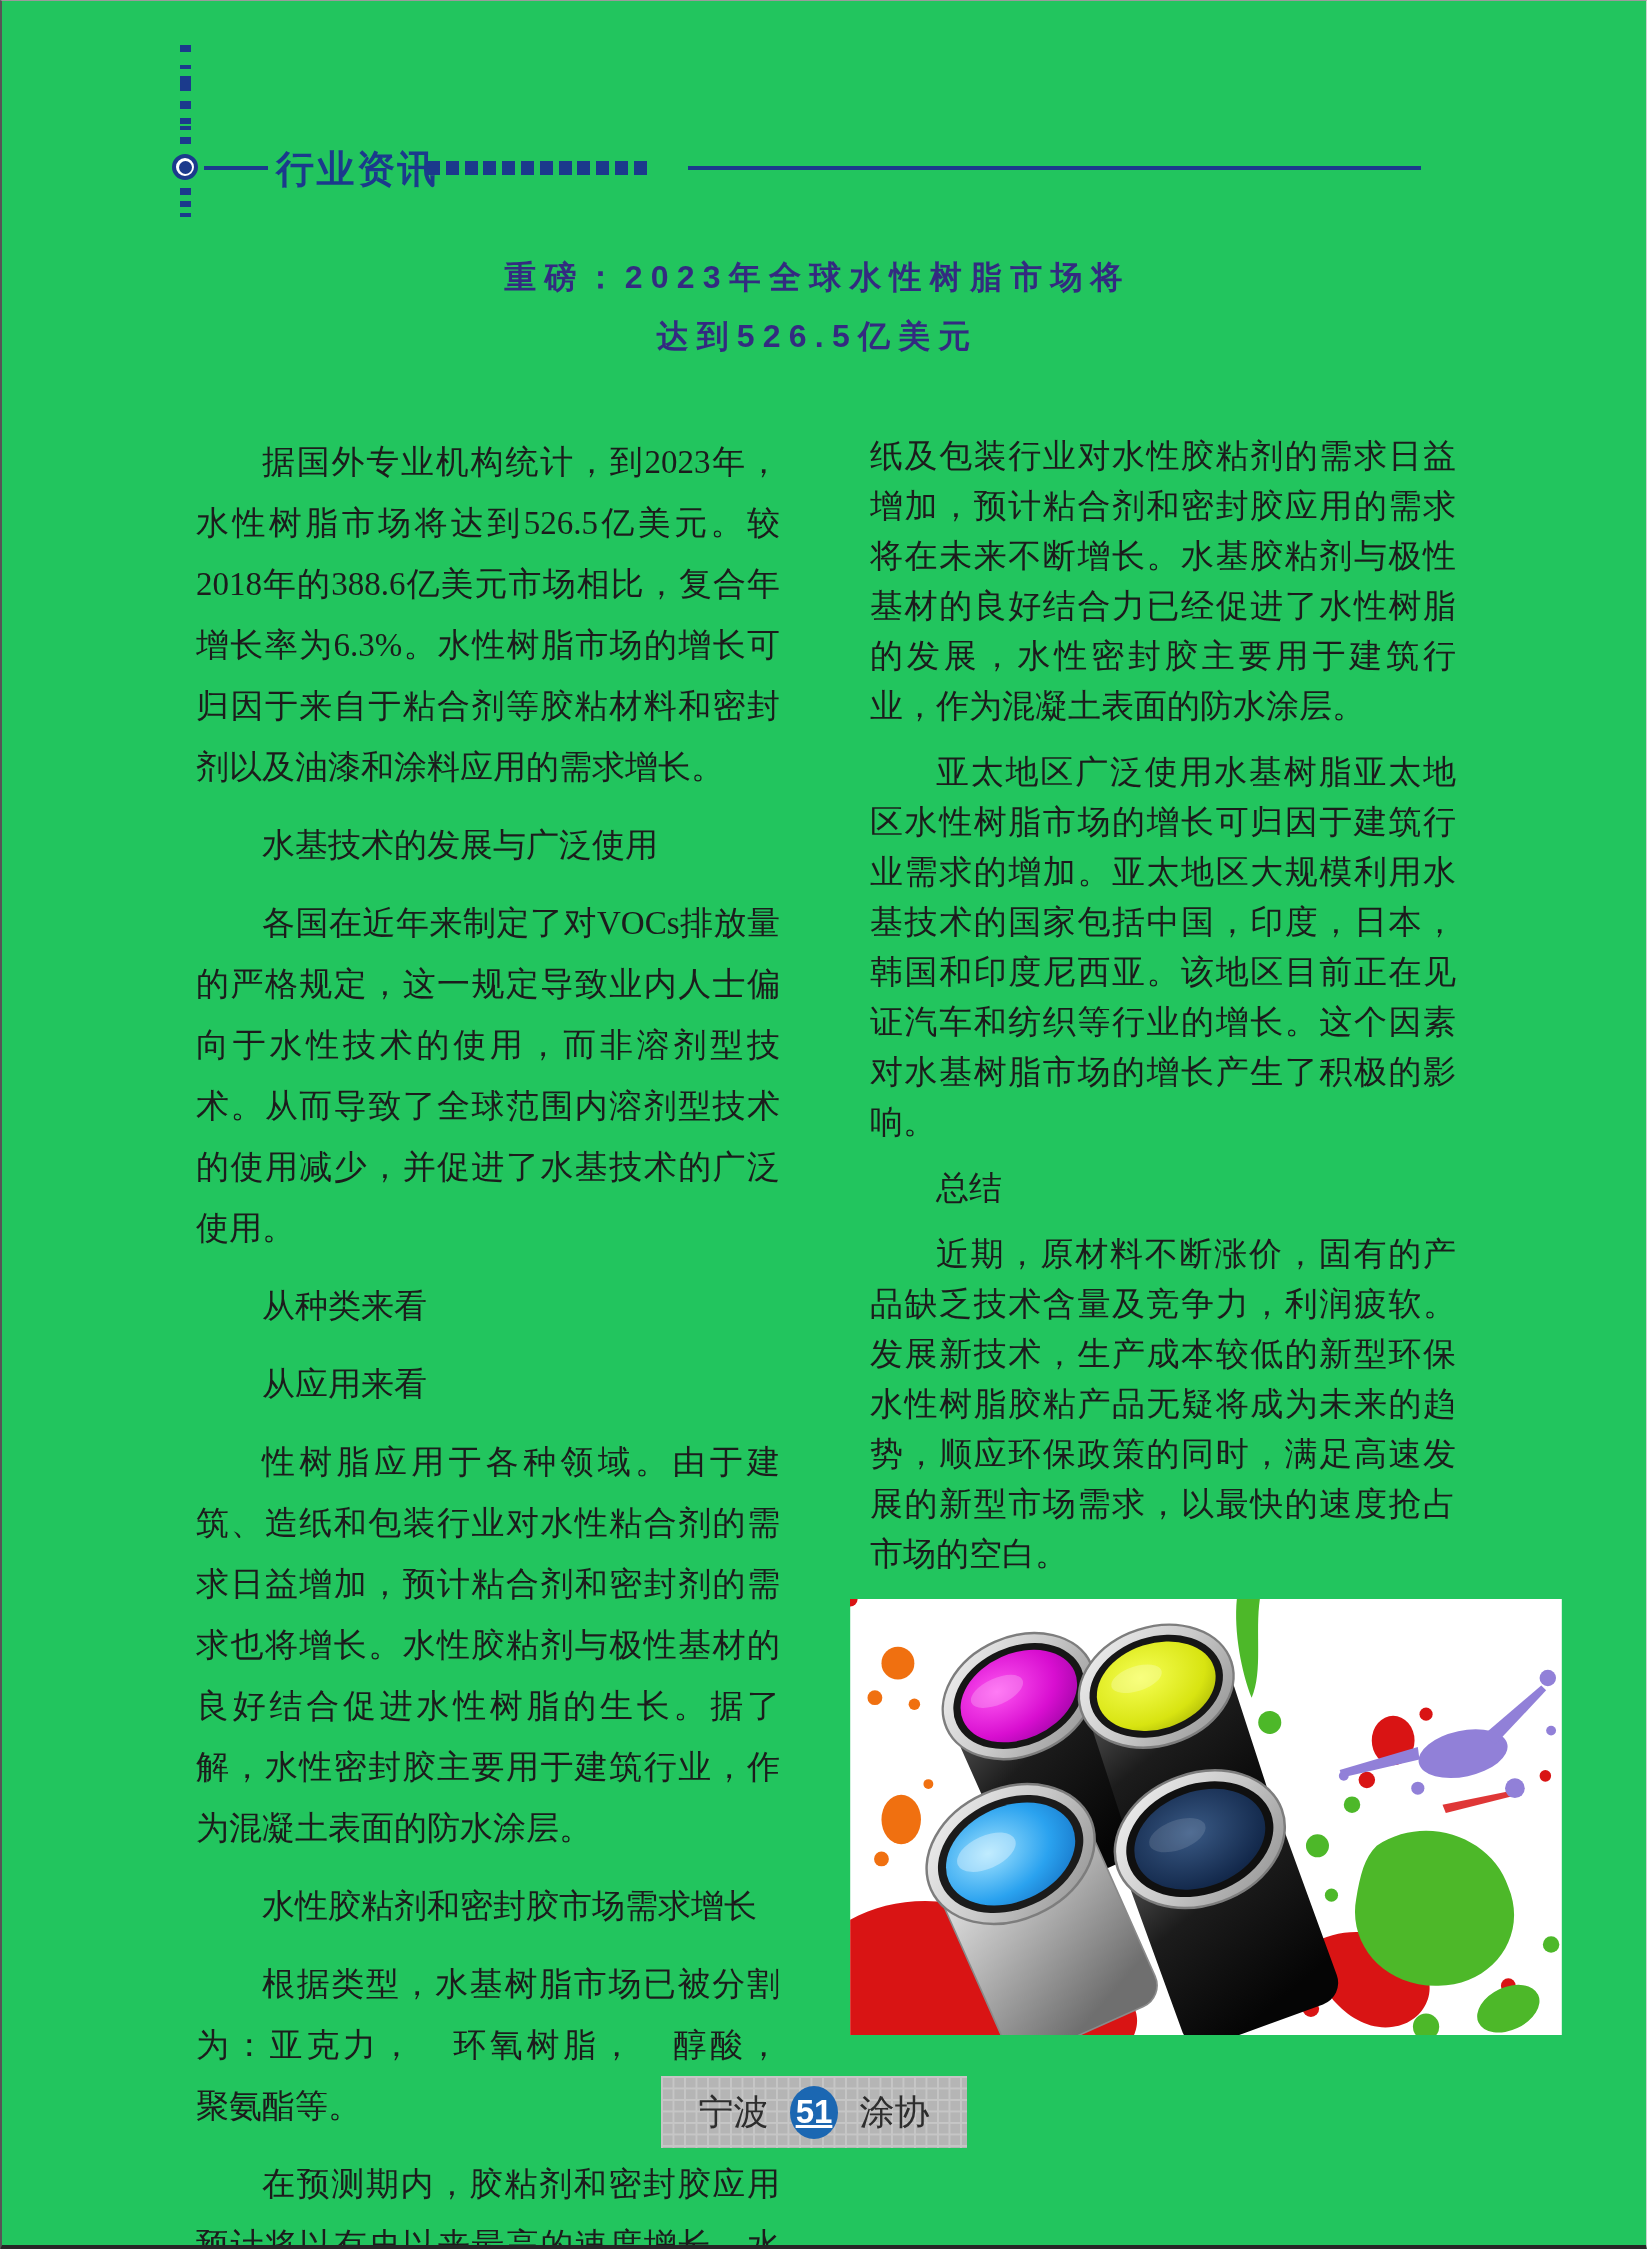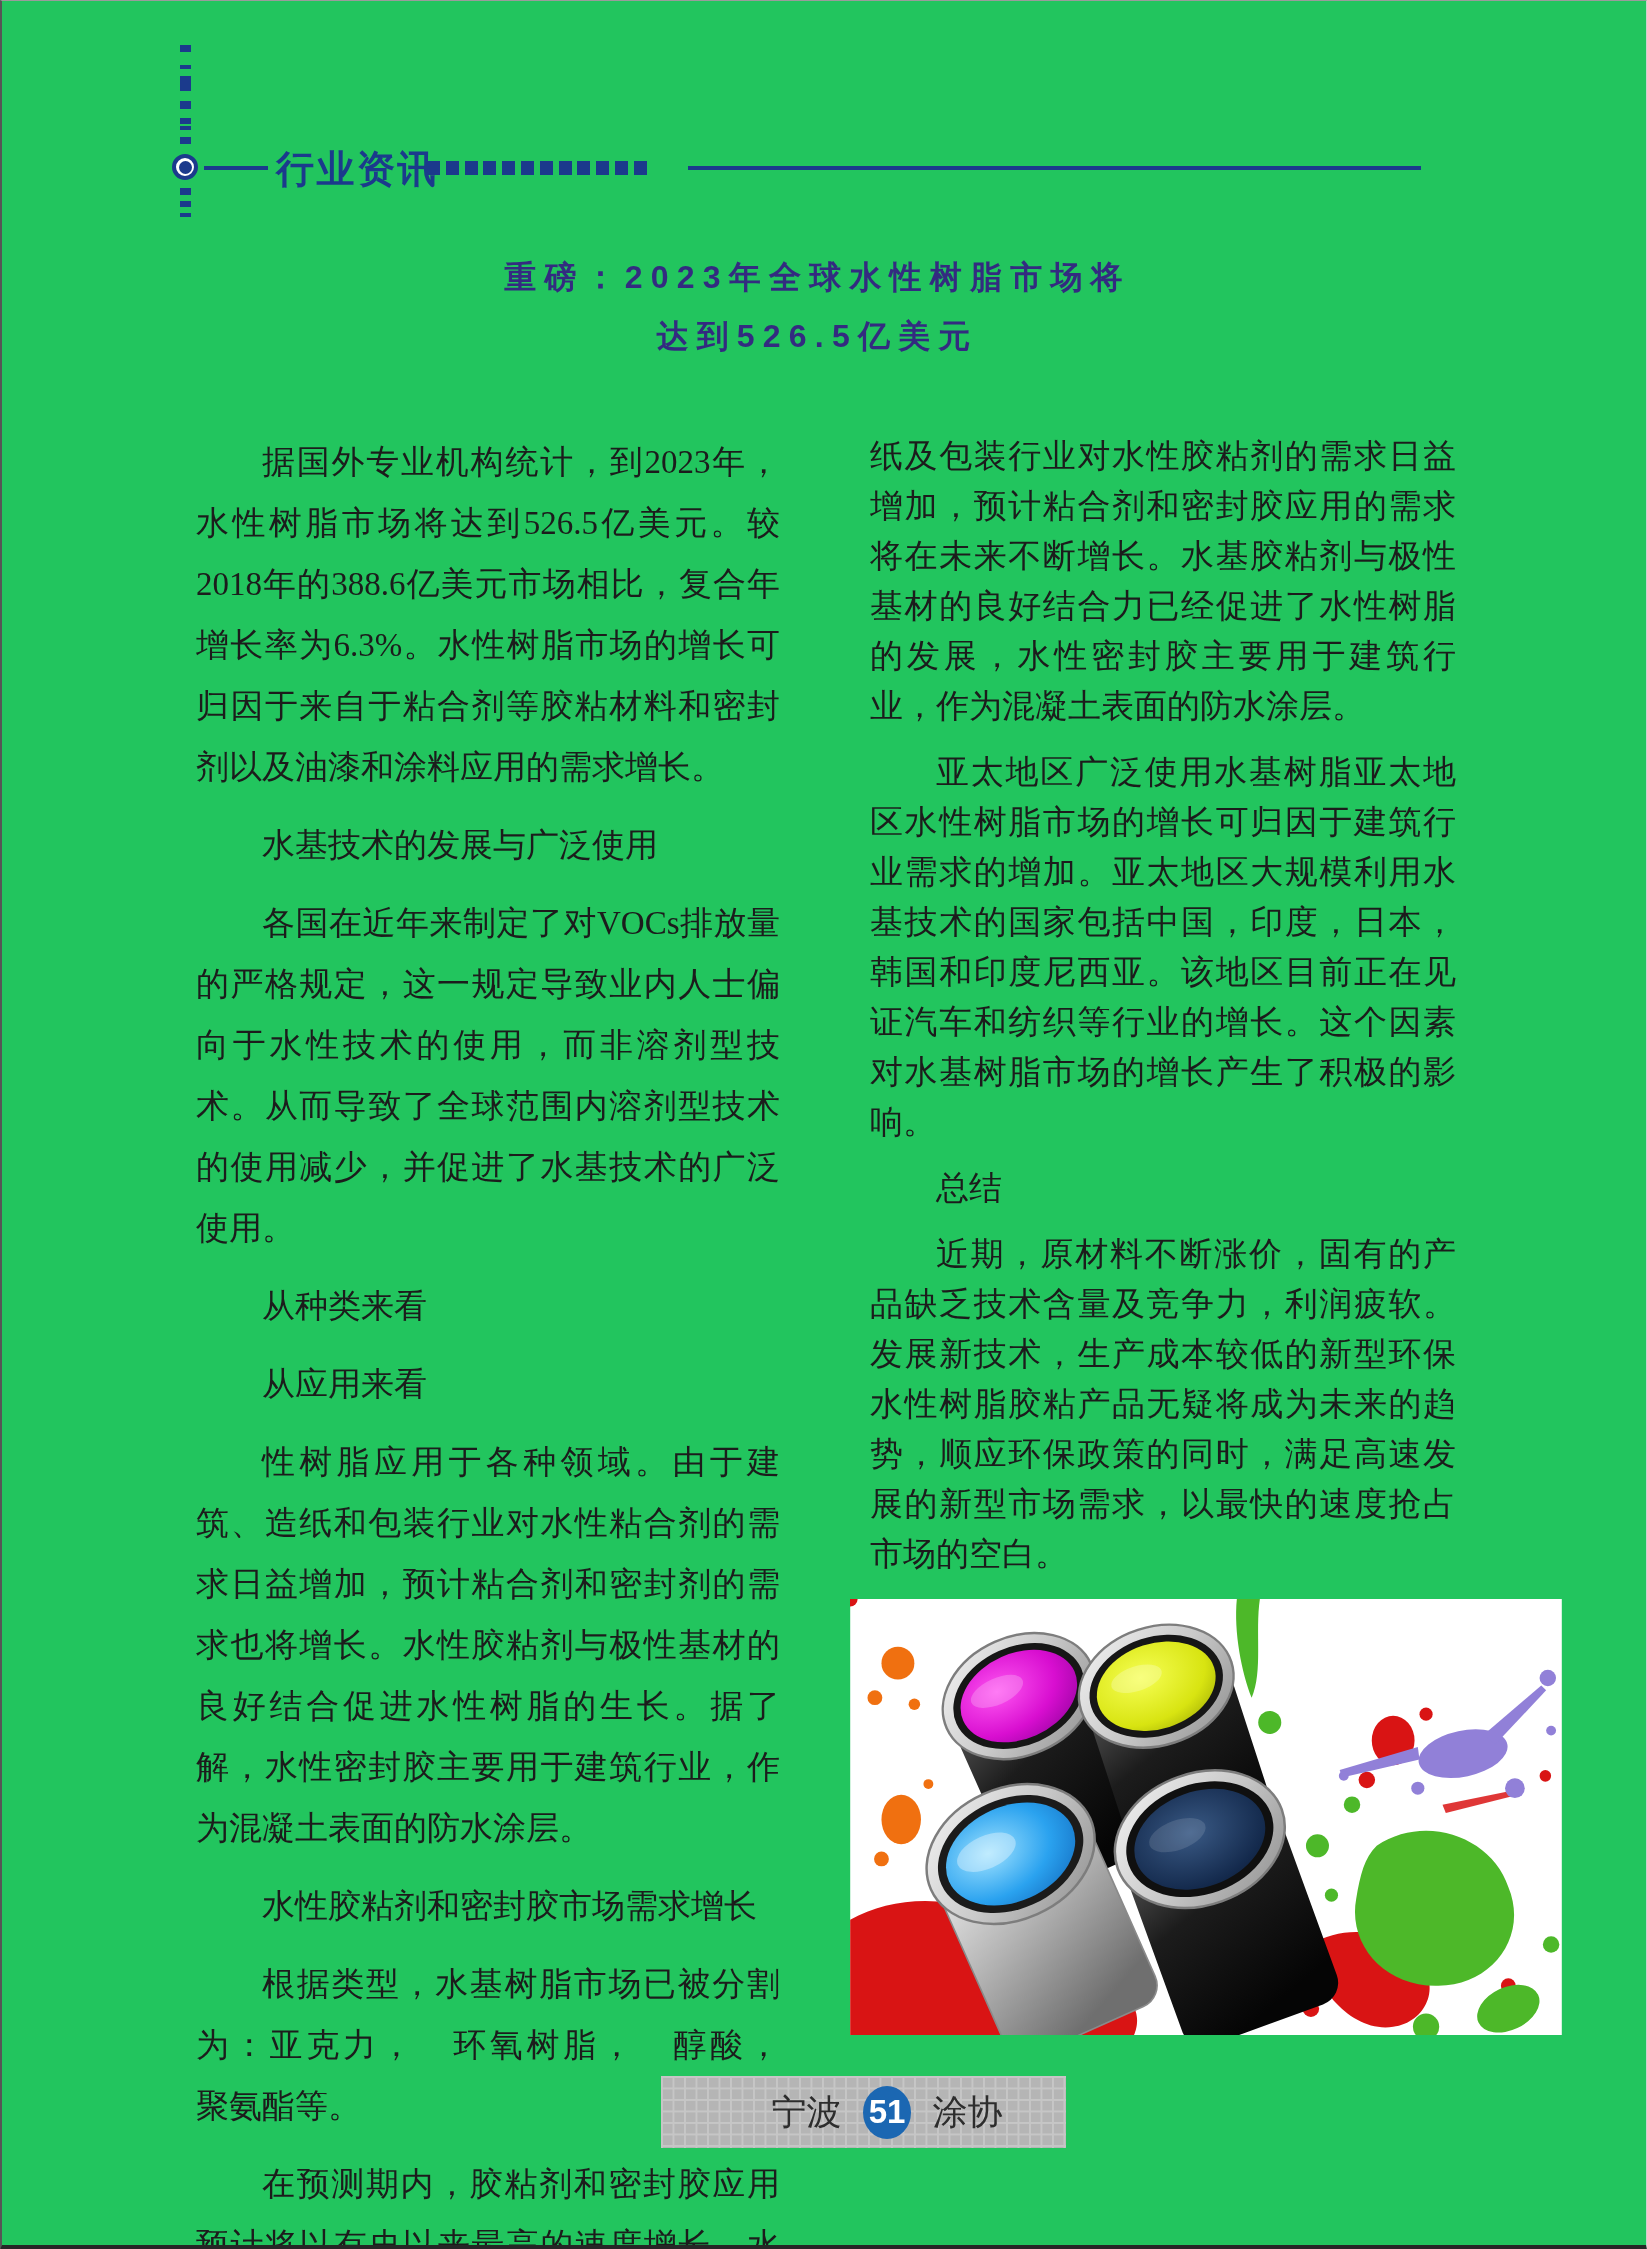--- a/index.html
+++ b/index.html
@@ -44,33 +44,33 @@
   .col-left{left:177px;}
   .col-right{left:852px;}
   .col-left p{margin:17px;line-height:61px;text-indent:2em;}
   .col-right p{margin:16px;line-height:50px;text-indent:2em;}
   .col p.cont{text-indent:0;}
   .source-line{margin-top:18px;text-align:right;text-indent:0 !important;}
   
   .photo{position:absolute;left:848px;top:1598px;width:712px;height:436px;}
   
   .footer-bar{
-    position:absolute;left:659px;top:2075px;width:358px;height:72px;
+    position:absolute;left:659px;top:2075px;width:306px;height:72px;
     background-color:#b5b5b5;
     background-image:
       linear-gradient(#c6c6c6 1.6px, transparent 1.6px),
       linear-gradient(90deg, #c6c6c6 1.6px, transparent 1.6px);
     background-size:11.5px 11.5px;
     display:flex;align-items:center;justify-content:center;gap:21.4px;
-    font-family:"Liberation Sans", sans-serif;color:#2d2d2d;font-size:35px;padding-left:47px;
+    font-family:"Liberation Sans", sans-serif;color:#2d2d2d;font-size:35px;
   }
   .page-circle{
     width:48px;height:53px;border-radius:50%;background:#1b67b2;
     display:flex;align-items:center;justify-content:center;
-    color:#ffffff;font-weight:bold;font-size:33px;
+    color:#ffffff;font-weight:bold;font-size:33px;text-decoration:underline;
   }
 </style>
 </head>
 <body>
 
 <div class="page">
 
   <div>
     <div class="vdash" style="top:44px;height:7.4px;"></div>
     <div class="vdash" style="top:64px;height:4.1px;"></div>

